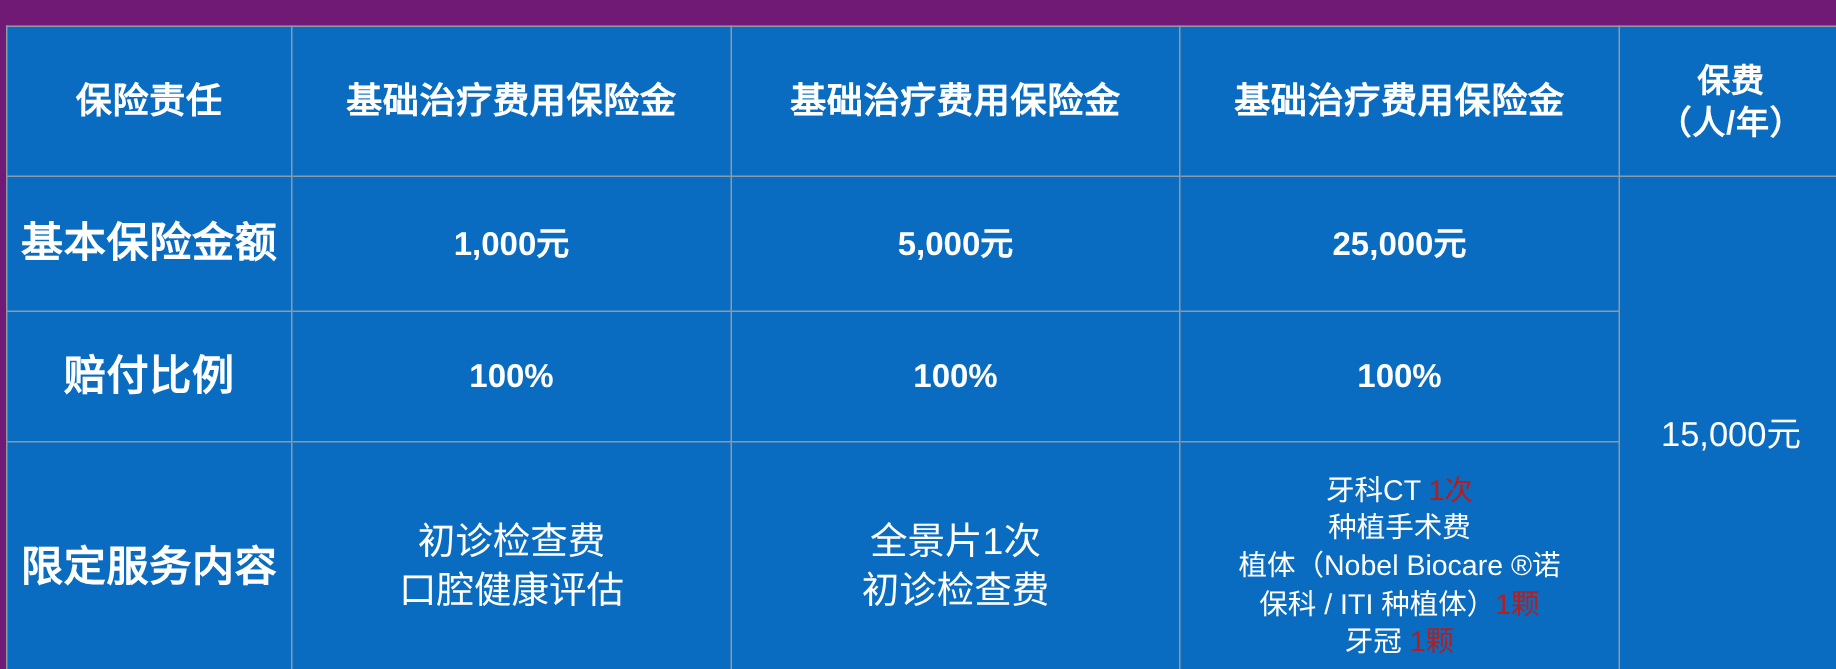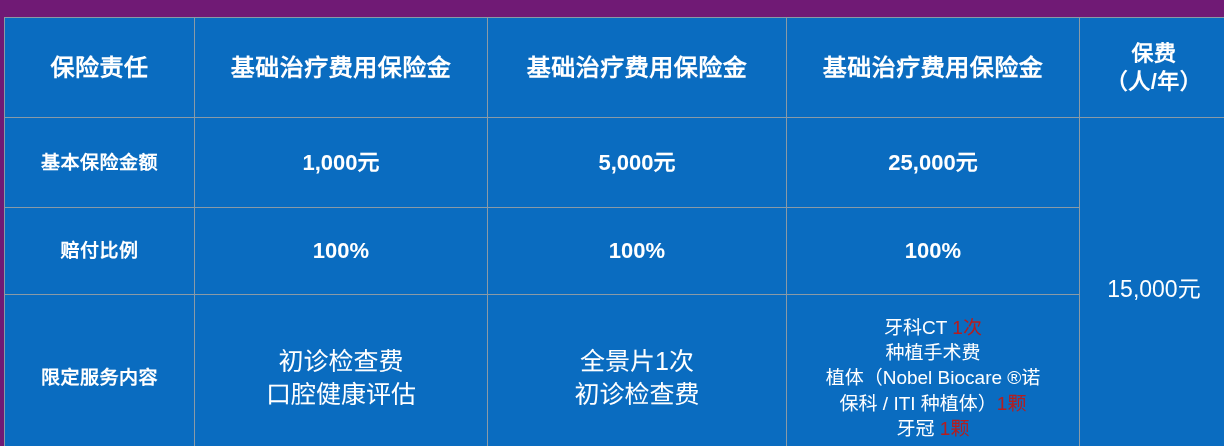--- a/index.html
+++ b/index.html
@@ -61,21 +61,21 @@
     font-size: 22px;
     line-height: 1.25;
   }
 
   tr.row-amount { height: 90px; }
   tr.row-ratio  { height: 87px; }
   tr.row-scope  { height: 167px; }
 
   td.rowlabel {
     font-weight: bold;
-    font-size: 19px;
+    font-size: 28px;
     letter-spacing: 0.5px;
   }
 
   td.value {
     font-size: 22px;
     font-weight: bold;
   }
 
   td.premium-value {
     font-size: 23px;

